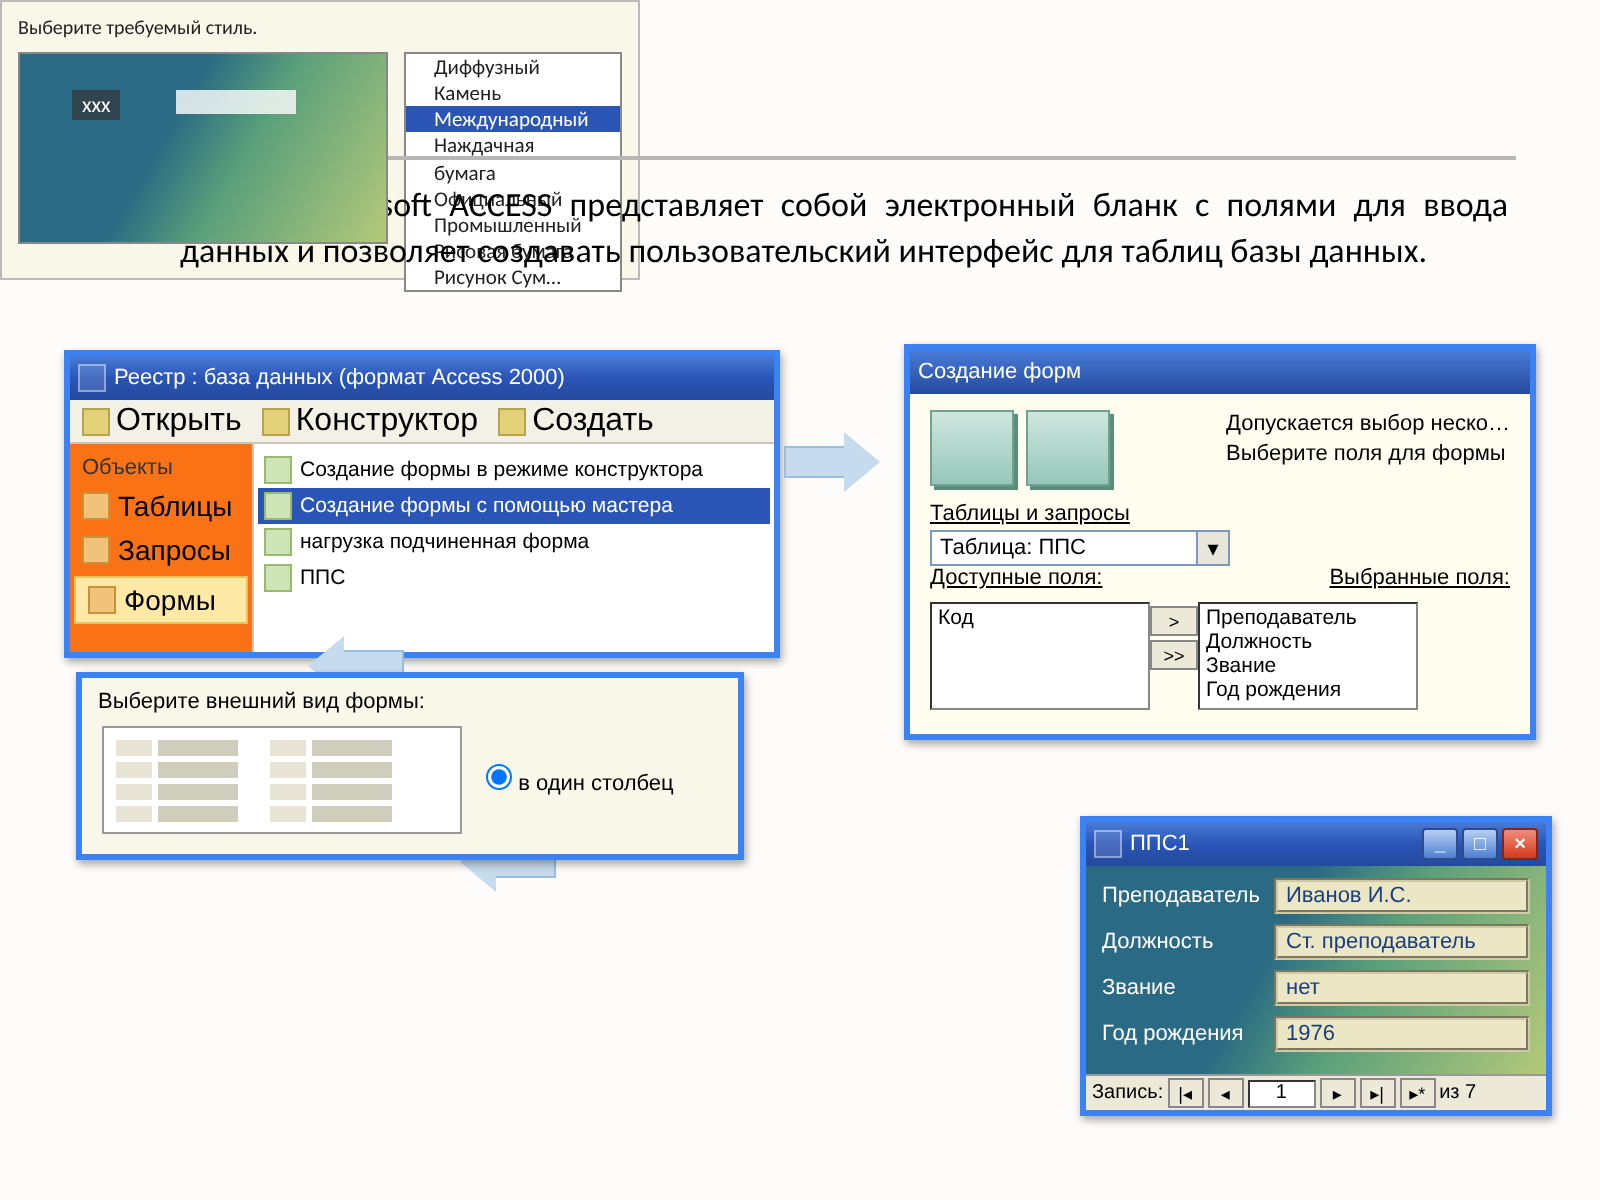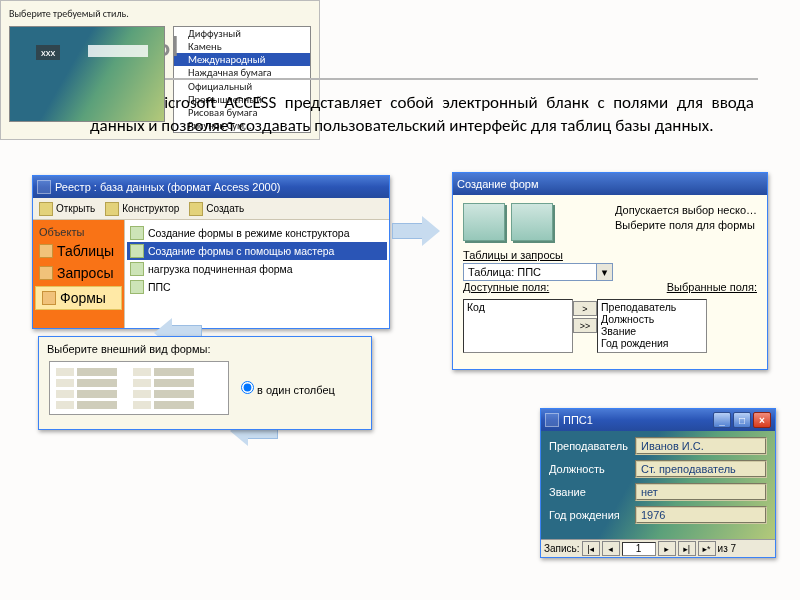--- a/index.html
+++ b/index.html
@@ -36,21 +36,21 @@
     font-size: 17px; line-height: 1.35;
     text-align: justify;
     color: #000;
   }
   .body-text b { font-weight: bold; }
 
   
   .win {
     position: absolute;
     background: #ece9d8;
-    border: 1px solid #3b82f6;
+    border: 3px solid #3b82f6;
     box-shadow: 1px 2px 4px rgba(0,0,0,0.35);
     font-family: "Tahoma", sans-serif;
     font-size: 11px;
     color: #000;
   }
   .win .titlebar {
     height: 22px;
     background: linear-gradient(#4a7bd6, #2a55b6 50%, #244a9e);
     color: #fff;
     display: flex; align-items: center;
@@ -70,21 +70,21 @@
     align-items: center; justify-content: center;
     background: linear-gradient(#b7cff5,#4f7fd1);
     border: 1px solid #2e4b8c; border-radius: 2px;
     color: #fff; font-weight: bold; font-size: 10px;
   }
   .win .winctl .close { background: linear-gradient(#f08b7b,#d63b1c); border-color:#8b2212;}
 
   
   #reg { top: 175px; left: 32px; width: 358px; height: 154px; }
   #reg .toolbar { height: 22px; background:#f3f0e5; border-bottom:1px solid #cdc6b2; display:flex; align-items:center; padding:0 6px; gap:10px;}
-  #reg .toolbar .tbitem { display:flex; align-items:center; gap:3px; font-size:10px;}
+  #reg .toolbar .tbitem { display:flex; align-items:center; gap:3px; font-size:16px;}
   #reg .toolbar .tbicon { width:14px; height:14px; background:#e3d27a; border:1px solid #b6a24f;}
   #reg .content { display:flex; height: calc(100% - 44px);}
   #reg .sidebar { width:92px; background:#f97316; border-right:1px solid #cdc6b2; padding:4px 0;}
   #reg .sidehead { font-size:11px; padding:2px 6px; color:#333;}
   #reg .sideitem { display:flex; align-items:center; gap:4px; padding:3px 6px; font-size:14px;}
   #reg .sideitem .sicon{ width:14px;height:14px; background:#f1c27a; border:1px solid #c89239;}
   #reg .sideitem.sel { background:#ffe9a6; border:1px solid #e3c45f; margin:2px;}
   #reg .list { flex:1; padding:4px 2px; background:#fff; overflow:hidden;}
   #reg .listitem { display:flex; align-items:center; gap:4px; padding:2px 3px; font-size:10.5px;}
   #reg .listitem .licon{width:14px;height:14px;background:#cde4b7;border:1px solid #9ab86f;}
@@ -132,21 +132,21 @@
   #lay .prevbox{width:180px;height:54px;background:#fff;border:1px solid #999; padding:6px; display:flex; gap:16px;}
   #lay .col .row{display:flex;gap:3px;margin-bottom:3px;}
   #lay .col .lab{width:18px;height:8px;background:#e8e5d6;}
   #lay .col .val{width:40px;height:8px;background:#cfcdbb;}
   #lay .radio{font-size:11px;}
 
   
   #sty{ top:418px; left:280px; width:320px; height:140px; background:#f9f7e9; border:1px solid #bbb; z-index:4;}
   #sty .txt{padding:6px 8px;font-size:10px;}
   #sty .body{display:flex;gap:8px;padding:0 8px;}
-  #sty .preview{width:156px;height:96px;border:1px solid #888;background:linear-gradient(120deg,#2a6a84 40%,#5ba07a 60%,#b4c97a);position:relative;overflow:hidden;text-decoration:underline;}
+  #sty .preview{width:185px;height:96px;border:1px solid #888;background:linear-gradient(120deg,#2a6a84 40%,#5ba07a 60%,#b4c97a);position:relative;overflow:hidden;text-decoration:underline;}
   #sty .preview .pxx{position:absolute;left:26px;top:18px;color:#fff;font-size:11px;background:#333a;padding:1px 5px;}
   #sty .preview .pfld{position:absolute;left:78px;top:18px;width:60px;height:12px;background:#ffffffcc;}
   #sty .stylelist{flex:1;background:#fff;border:1px solid #888;font-size:10.5px;}
   #sty .stylelist div{padding:0 14px;line-height:1.25;}
   #sty .stylelist .sel{background:#2a55b6;color:#fff;}
 
   
   #frm{ top:408px; left:540px; width:236px; height:150px; z-index:10;}
   #frm .bg{height:calc(100% - 22px - 18px);background:linear-gradient(120deg,#2a6a84 40%,#5ba07a 60%,#b4c97a);padding:6px 8px; }
   #frm .row{display:flex;align-items:center;margin-bottom:5px;}

